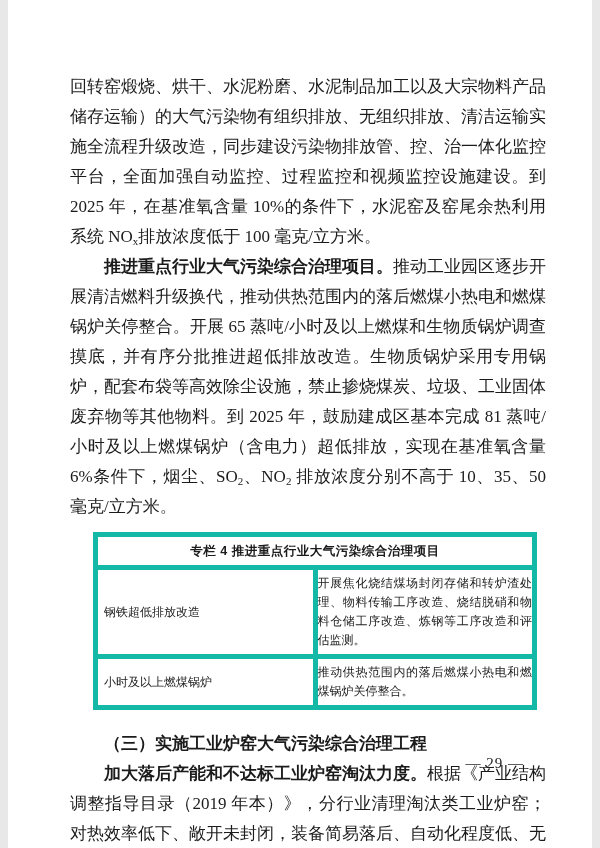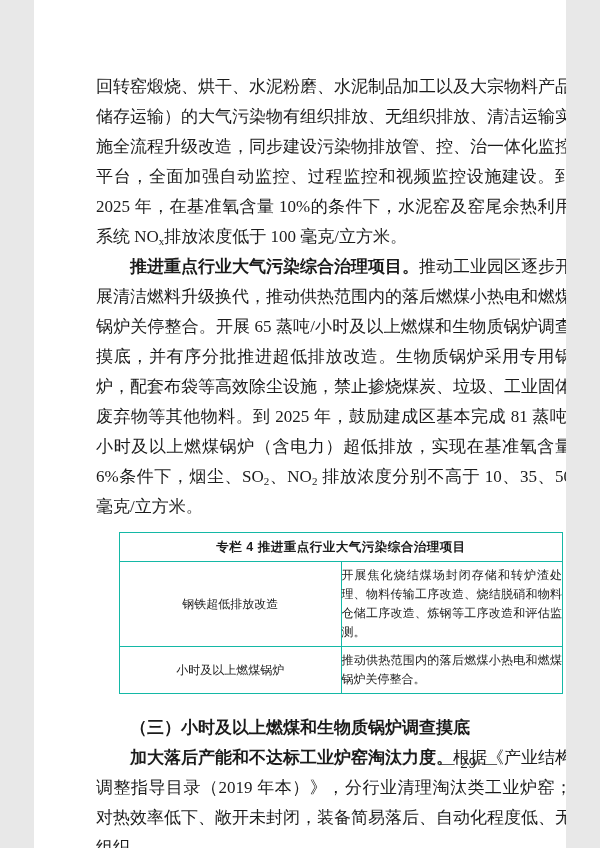--- a/index.html
+++ b/index.html
@@ -1,18 +1,18 @@
 <!DOCTYPE html>
 <html><head>
 <meta charset="utf-8">
 <style>
   html, body { margin:0; padding:0; background:#e8e8e8; }
   .page {
     position:relative;
-    width:532px; height:848px;
+    width:584px; height:848px;
     margin:0 auto;
     background:#ffffff;
     overflow:hidden;
     font-family:"Liberation Serif","DejaVu Serif",serif;
     color:#1b1b1b;
   }
   .content {
     position:absolute;
     left:62px; top:72px; width:476px;
   }
@@ -34,34 +34,33 @@
     line-height:0;
     vertical-align:-3px;
   }
   table.box {
     border-collapse:collapse;
     margin:10px 0 0 23px;
     width:444px;
     table-layout:fixed;
   }
   table.box th, table.box td {
-    border:1px solid #14b8a6;
+    border:5px solid #14b8a6;
   }
   table.box th.box-title {
     height:24px;
     font-size:12.5px;
     font-weight:bold;
     font-family:"Liberation Sans","DejaVu Sans",sans-serif;
     text-align:center;
     padding:2px 4px;
     letter-spacing:0.5px;
   }
   td.label-cell {
     width:74px;
-    text-align:center;
     vertical-align:middle;
     font-size:12px;
     line-height:18px;
     padding:3px 6px;
   }
   td.content-cell {
     font-size:12px;
     line-height:19px;
     padding:4px 0;
     text-align:justify;
@@ -106,21 +105,21 @@
             <td class="label-cell">钢铁超低排放改造</td>
             <td class="content-cell">开展焦化烧结煤场封闭存储和转炉渣处理、物料传输工序改造、烧结脱硝和物料仓储工序改造、炼钢等工序改造和评估监测。</td>
           </tr>
           <tr>
             <td class="label-cell">小时及以上燃煤锅炉</td>
             <td class="content-cell">推动供热范围内的落后燃煤小热电和燃煤锅炉关停整合。</td>
           </tr>
         </tbody>
     </table>
 
-    <div class="section-heading">（三）小时及以上燃煤和生物质锅炉调查摸底</div>
+    <div class="section-heading">（三）实施工业炉窑大气污染综合治理工程</div>
 
     <div id="bottom-paragraphs">
         <p class="para indent"><span class="b">加大落后产能和不达标工业炉窑淘汰力度。</span><span>根据《产业结构调整指导目录（2019 年本）》，分行业清理淘汰类工业炉窑；对热效率低下、敞开未封闭，装备简易落后、自动化程度低、无组织</span></p>
       </div>
 
   </div>
 
   <div class="page-number">— 29 —</div>
 </div>
 

